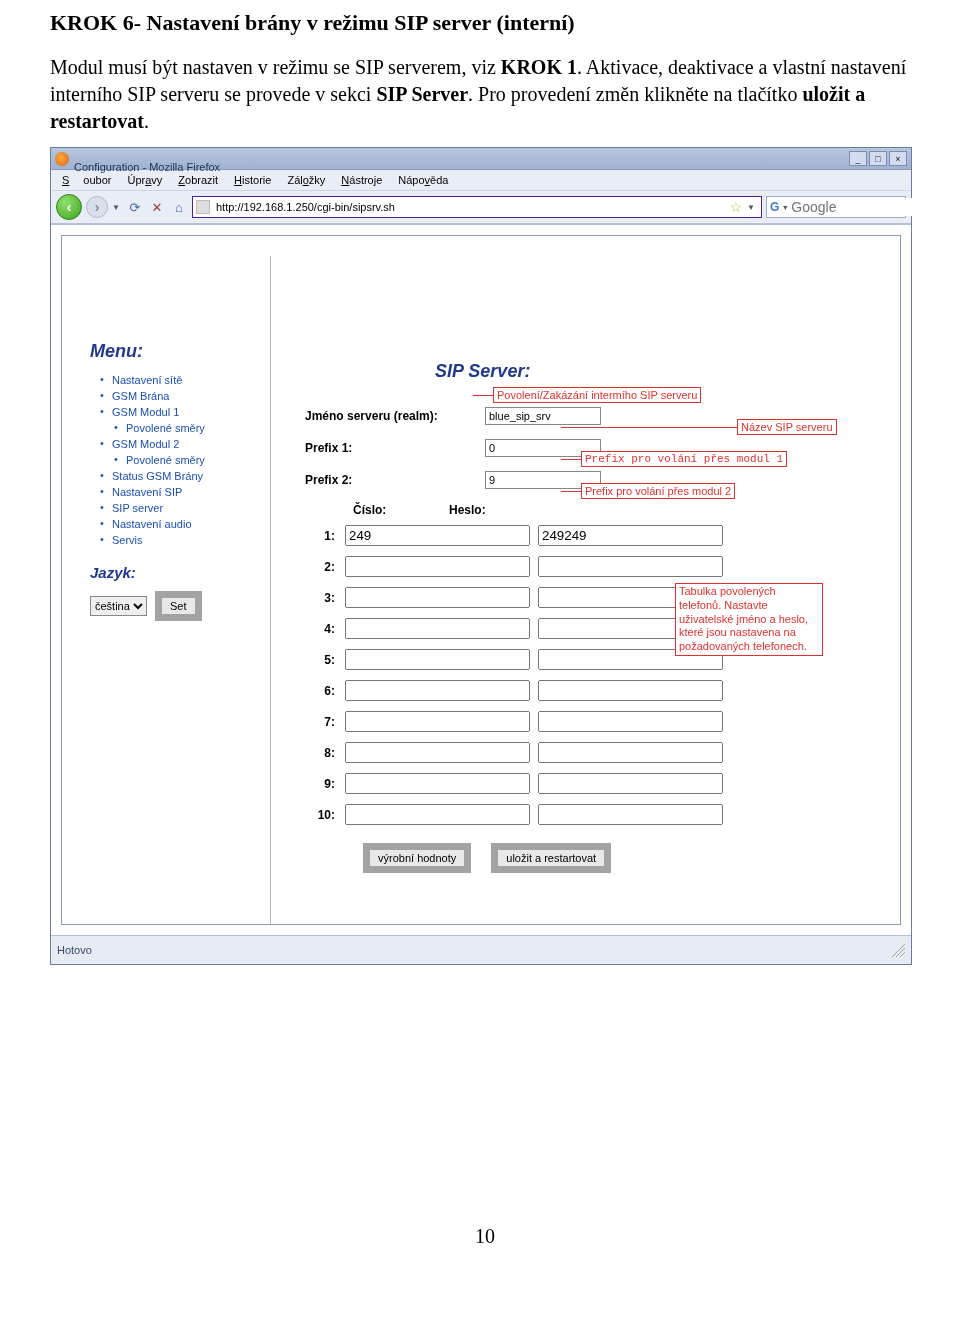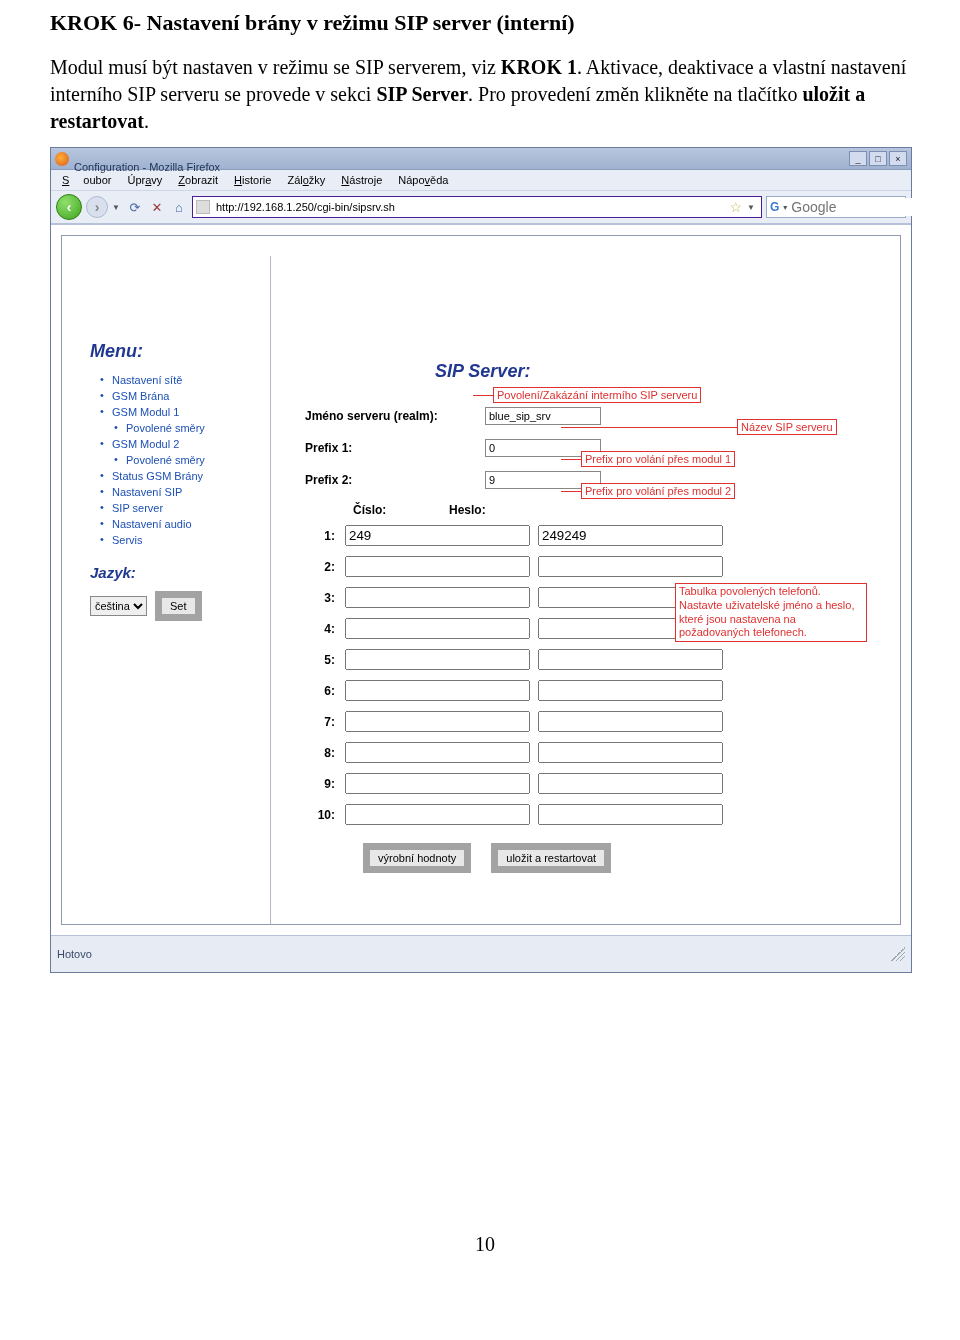--- a/index.html
+++ b/index.html
@@ -251,21 +251,21 @@
     white-space:nowrap;
   }
   .callout.multi{white-space:normal;line-height:1.25;}
   .callline{
     position:absolute;background:#e03030;height:1px;
   }
 
   .statusbar{
     border-top:1px solid #b7c2d8;
     background:#e6ebf4;
-    height:37px;display:flex;align-items:center;
+    height:29px;display:flex;align-items:center;
     padding:0 6px;font-size:11px;color:#3a4a68;
     justify-content:space-between;
   }
   .resize{
     width:14px;height:14px;background:
       linear-gradient(135deg,transparent 50%,#9aa 50%,#9aa 55%,transparent 55%,
                       transparent 65%,#9aa 65%,#9aa 70%,transparent 70%,
                       transparent 80%,#9aa 80%,#9aa 85%,transparent 85%);
   }
 </style>
@@ -439,26 +439,26 @@
               <button class="btn">uložit a restartovat</button>
             </div>
 
             <div class="callline" style="top:114px;left:202px;width:20px;"></div>
             <div class="callout" style="top:106px;left:222px;">Povolení/Zakázání intermího SIP serveru</div>
 
             <div class="callline" style="top:146px;left:290px;width:176px;"></div>
             <div class="callout" style="top:138px;left:466px;">Název SIP serveru</div>
 
             <div class="callline" style="top:178px;left:290px;width:20px;"></div>
-            <div class="callout" style="top:170px;left:310px;">Prefix pro volání přes modul 1</div>
+            <div class="callout" style="top:170px;left:310px;font-family:Liberation Mono, monospace;">Prefix pro volání přes modul 1</div>
 
             <div class="callline" style="top:210px;left:290px;width:20px;"></div>
             <div class="callout" style="top:202px;left:310px;">Prefix pro volání přes modul 2</div>
 
-            <div class="callout multi" style="top:302px;left:404px;width:192px;">Tabulka povolených telefonů. Nastavte uživatelské jméno a heslo, které jsou nastavena na požadovaných telefonech.</div>
+            <div class="callout multi" style="top:302px;left:404px;width:148px;">Tabulka povolených telefonů. Nastavte uživatelské jméno a heslo, které jsou nastavena na požadovaných telefonech.</div>
           </div>
         </div>
       </div>
     </div>
 
     <div class="statusbar">
       <span>Hotovo</span>
       <div class="resize"></div>
     </div>
   </div>

